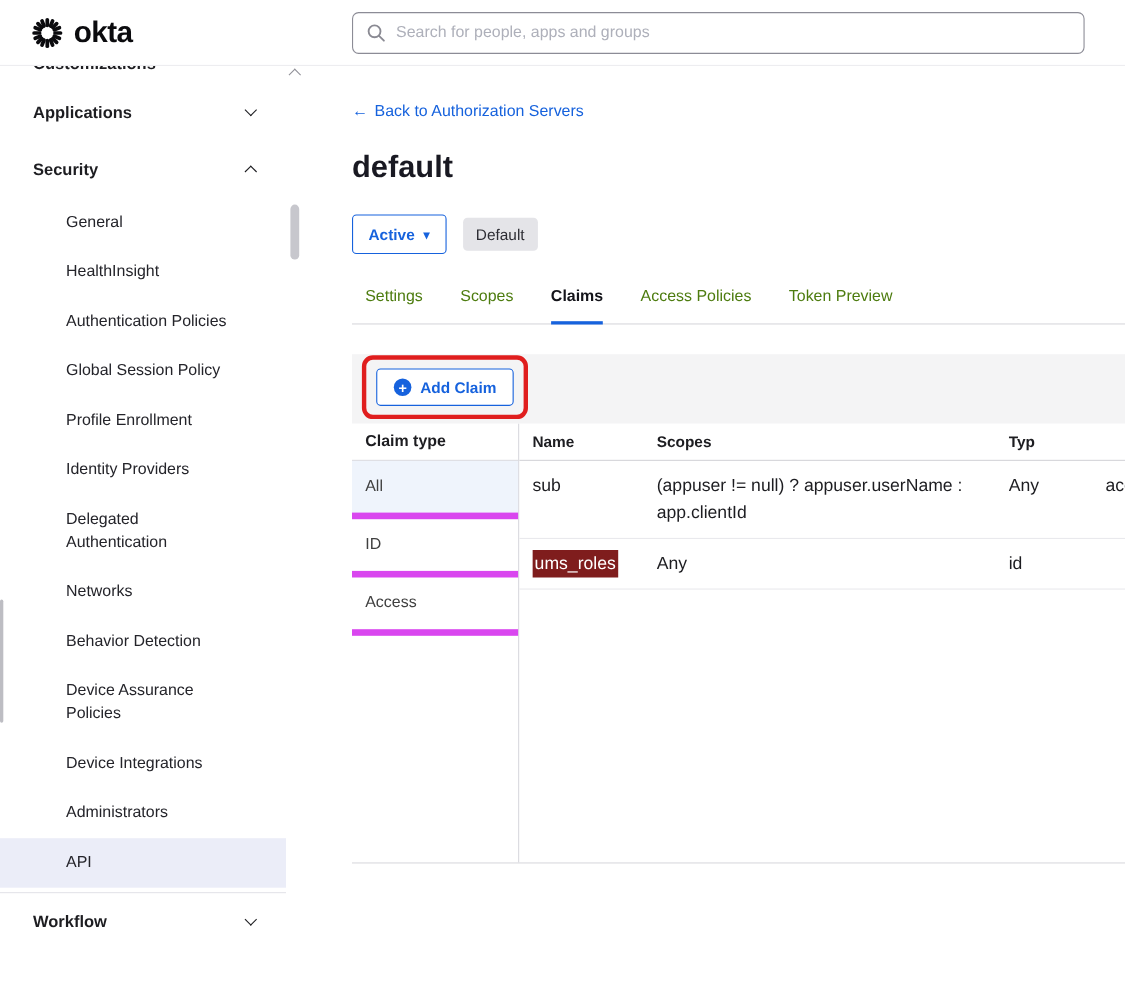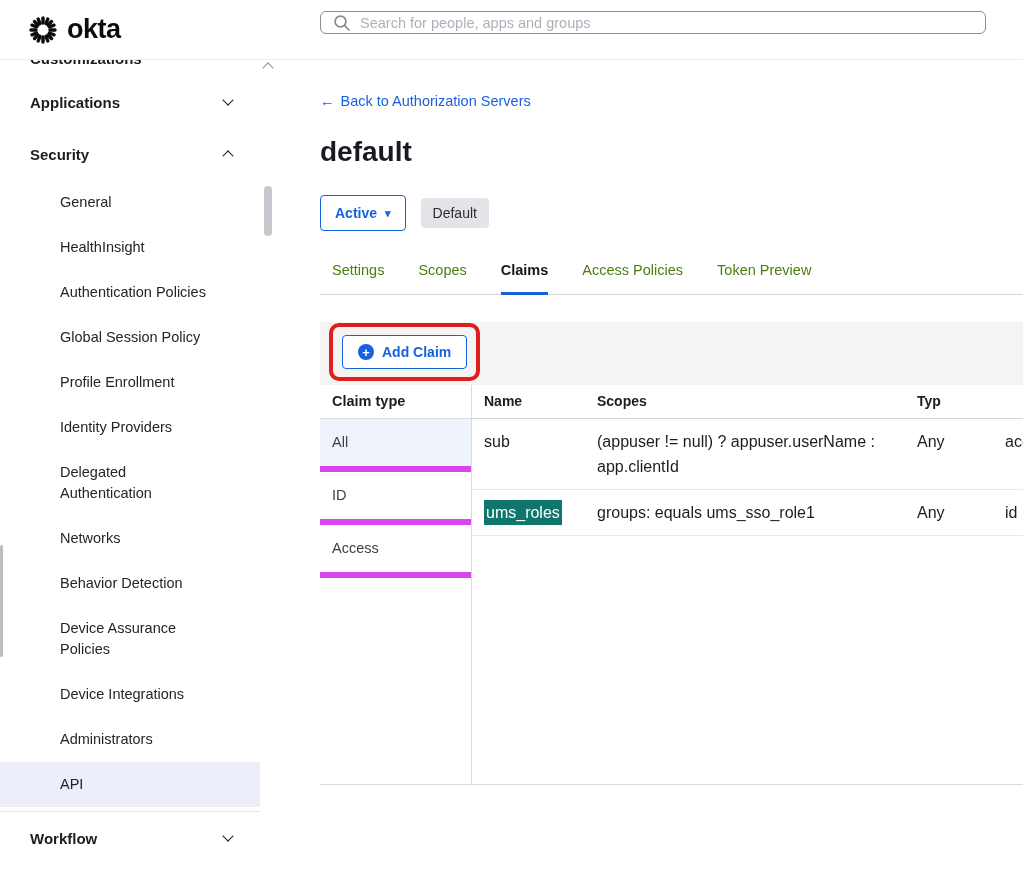--- a/index.html
+++ b/index.html
@@ -16,21 +16,21 @@
   
   .topbar {
     position:absolute; top:0; left:0; right:0; height:60px;
     background:#fff; border-bottom:1px solid #ededf0;
     display:flex; align-items:center; z-index:5;
   }
   .logo-wrap { display:flex; align-items:center; gap:9px; margin-left:28px; }
   .logo-mark { width:30px; height:30px; display:block; }
   .logo-text { font-size:27px; font-weight:700; letter-spacing:-0.5px; color:#0b0b0e; }
   .search-box {
-    position:absolute; left:320px; right:37px; top:11px; height:23px;
+    position:absolute; left:320px; right:37px; top:11px; height:38px;
     border:1px solid #8c8c96; border-radius:6px; background:#fff;
     display:flex; align-items:center; padding:0 12px;
   }
   .search-box svg { flex:0 0 auto; margin-right:9px; }
   .search-input {
     border:none; outline:none; flex:1; font-size:14.5px;
     font-family:"Liberation Sans", sans-serif; color:#1d1d21; background:transparent;
   }
   .search-input::placeholder { color:#aeb0ba; }
 
@@ -152,21 +152,21 @@
     font-weight:700; font-size:14px; line-height:21px; color:#1d1d21;
   }
   .t-row {
     display:grid; grid-template-columns:113px 320px 88px 1fr;
     padding:10px 0 10px 12px; border-bottom:1px solid #e9e9ed;
     font-size:16px; line-height:25px; align-items:start;
   }
   .t-row .cell { padding-right:8px; white-space:pre-line; }
   .t-row .cell.nowrap, .t-head > div { white-space:nowrap; overflow:hidden; }
   .hl {
-    background:#0f766e; color:#fff; padding:18px 2px;
+    background:#7f1d1d; color:#fff; padding:18px 2px;
   }
 </style>
 </head>
 <body>
 
 <header class="topbar">
   <div class="logo-wrap">
     <svg class="logo-mark" viewBox="0 0 30 30">
       <g stroke="#0b0b0e" stroke-width="3.4" stroke-linecap="round">
         <line x1="15" y1="3" x2="15" y2="8"></line>
@@ -298,20 +298,19 @@
       <div class="t-row">
         <div class="cell nowrap">sub</div>
         <div class="cell">(appuser != null) ? appuser.userName :
 app.clientId</div>
         <div class="cell nowrap">Any</div>
         <div class="cell nowrap">acc</div>
       </div>
 
       <div class="t-row">
         <div class="cell nowrap"><span class="hl">ums_roles</span></div>
-        <div class="cell">groups: equals ums_sso_role1</div>
         <div class="cell nowrap">Any</div>
         <div class="cell nowrap">id</div>
       </div>
     </div>
   </div>
 
 </main>
 
 </body></html>

